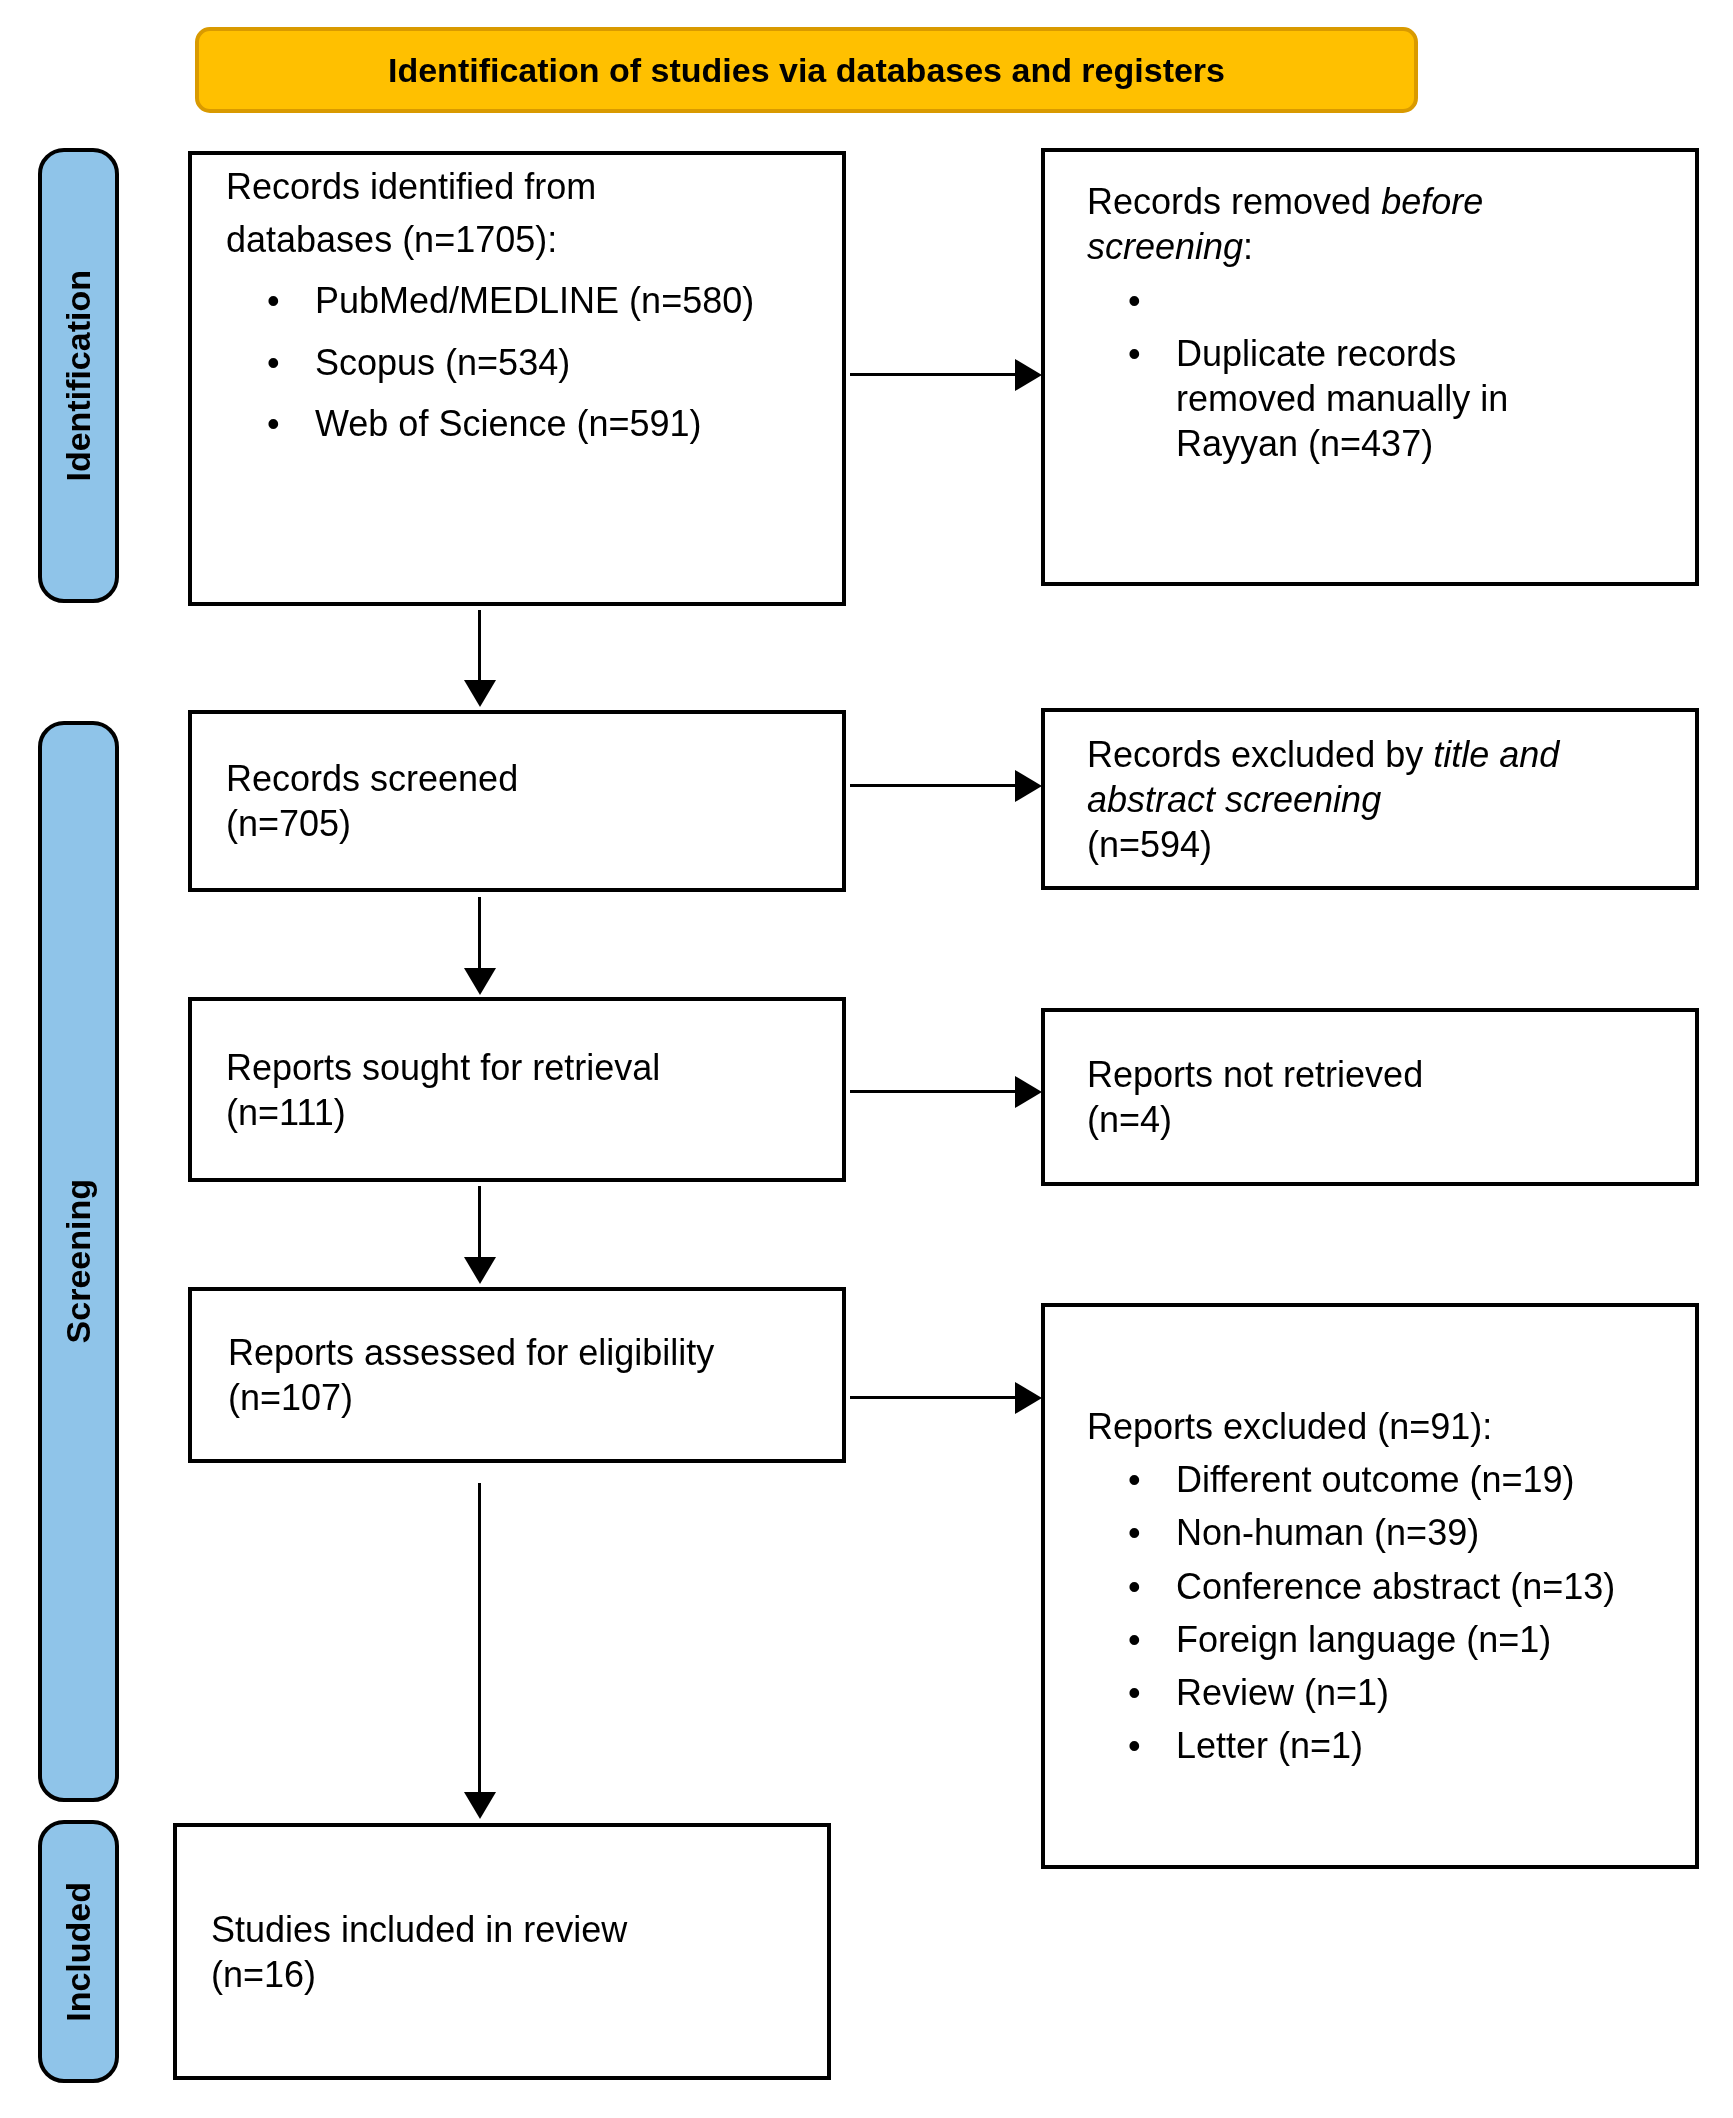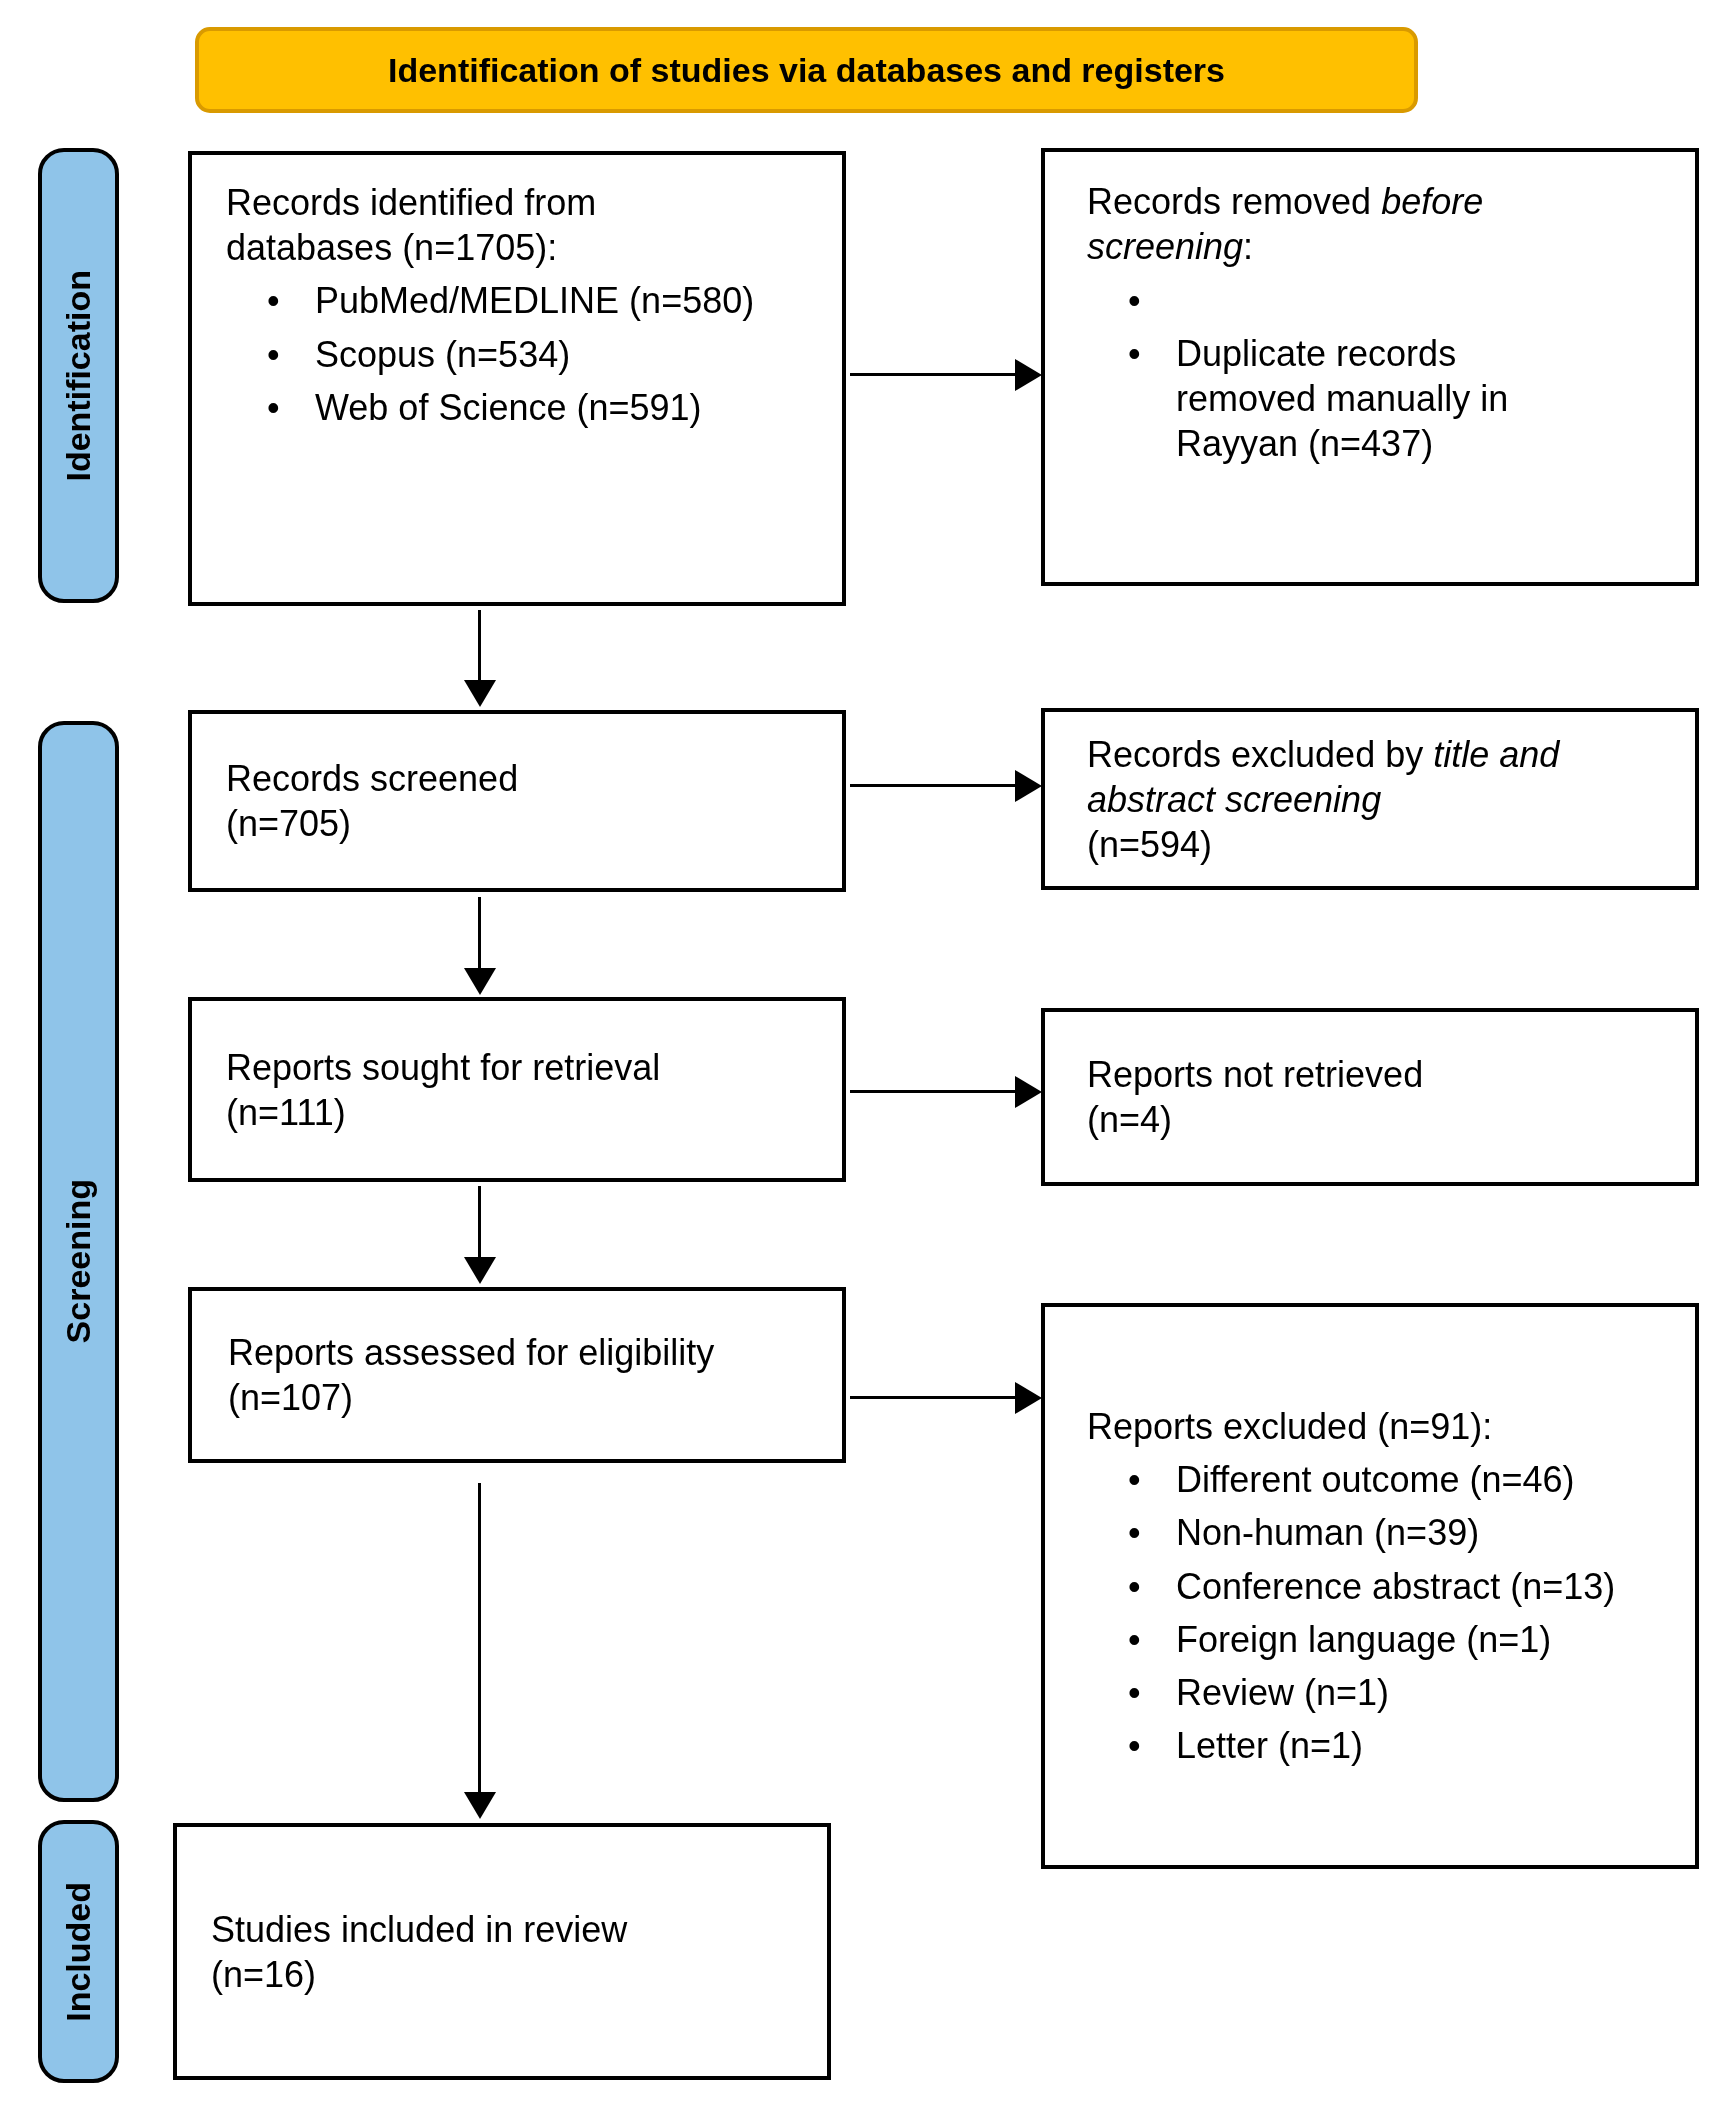--- a/index.html
+++ b/index.html
@@ -49,21 +49,21 @@
     position: absolute;
     background: #fff;
     border: 4.8px solid #000;
     box-sizing: border-box;
     display: flex; flex-direction: column; justify-content: center;
     font-size: 36px; line-height: 1.25;
     padding-left: 34px; padding-right: 19px;
   }
   .rbox { padding-left: 42px; }
 
-  .box-identified        { left: 188px;  top: 151px;  width: 658px; height: 455px; padding-bottom: 147px; }
+  .box-identified        { left: 188px;  top: 151px;  width: 658px; height: 455px; padding-bottom: 147px; gap: 8px; }
   .rbox-removed          { left: 1041px; top: 148px;  width: 658px; height: 438px; padding-bottom: 89px; }
   .box-screened          { left: 188px;  top: 710px; width: 658px; height: 182px; }
   .rbox-excluded-title   { left: 1041px; top: 708px; width: 658px; height: 182px; }
   .box-sought            { left: 188px;  top: 997px; width: 658px; height: 185px; }
   .rbox-not-retrieved    { left: 1041px; top: 1008px; width: 658px; height: 178px; }
   .box-assessed          { left: 188px;  top: 1287px; width: 658px; height: 176px; padding-left: 36px; }
   .rbox-excluded-reports { left: 1041px; top: 1303px; width: 658px; height: 566px; }
   .box-included          { left: 173px;  top: 1823px; width: 658px; height: 257px; }
 
   .italic { font-style: italic; margin-top: 20px; }
@@ -169,21 +169,21 @@
 
   <div class="box box-assessed">
     <div>Reports assessed for eligibility</div>
     <div>(n=107)</div>
   </div>
 
   <div class="box rbox rbox-excluded-reports">
     <div>Reports excluded (n=91):</div>
     <div class="bullet">
       <span class="dot">•</span>
-      <span class="btxt">Different outcome (n=46)</span>
+      <span class="btxt">Different outcome (n=19)</span>
     </div>
     <div class="bullet">
       <span class="dot">•</span>
       <span class="btxt">Non-human (n=39)</span>
     </div>
     <div class="bullet">
       <span class="dot">•</span>
       <span class="btxt">Conference abstract (n=13)</span>
     </div>
     <div class="bullet">

